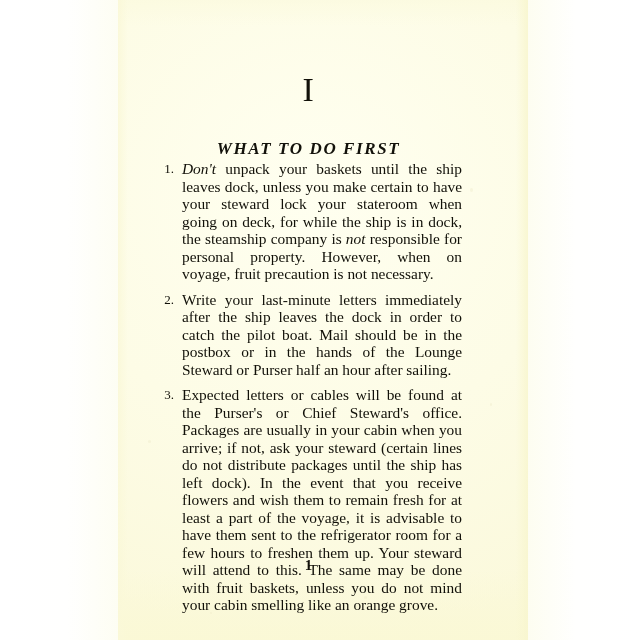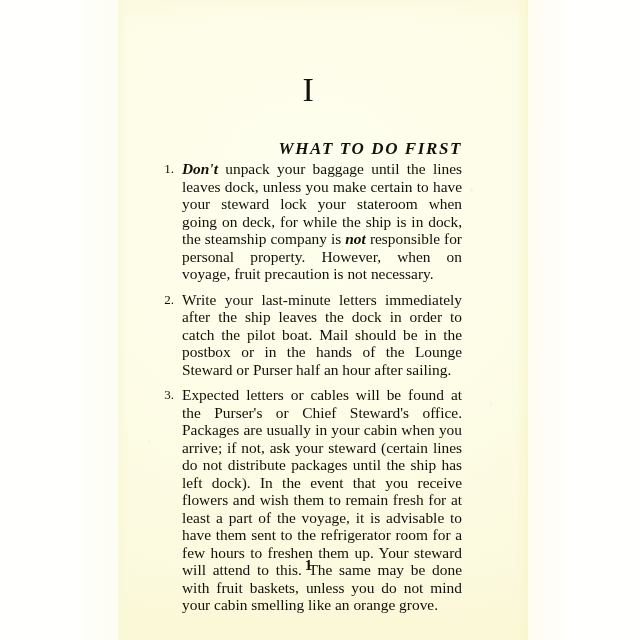--- a/index.html
+++ b/index.html
@@ -101,21 +101,21 @@
     font-size: 34px;
     line-height: 40px;
     color: #16150e;
     letter-spacing: 0.5px;
   }
 
   .chapter-title {
     position: absolute;
     left: 0; top: 128px;
     width: 307px;
-    text-align: right;
+    text-align: center;
     font-style: italic;
     font-weight: 700;
     font-size: 17px;
     line-height: 20px;
     letter-spacing: 1.6px;
     color: #17160f;
   }
 
   .instruction-list {
     position: absolute;
@@ -145,21 +145,21 @@
     left: 0;
     top: 0;
     width: 19px;
     text-align: right;
     font-size: 13px;
     line-height: 17.5px;
     color: #15140d;
   }
 
   .item-body { display: block; }
-  .item-body i { font-style: italic; font-weight: bold; }
+  .item-body i { font-style: italic; }
 
   .page-number {
     position: absolute;
     left: 0;
     top: 556px;
     width: 307px;
     text-align: center;
     font-size: 15px;
     font-weight: 700;
     line-height: 18px;
@@ -192,21 +192,21 @@
 
     <div class="text-column">
 
       <div class="chapter-number">I</div>
 
       <h1 class="chapter-title">WHAT TO DO FIRST</h1>
 
       <ol class="instruction-list">
           <li class="instruction-item">
             <span class="item-number">1.</span>
-            <span class="item-body"><i>Don't</i><span> unpack your baggage until the lines leaves dock, unless you make certain to have your steward lock your stateroom when going on deck, for while the ship is in dock, the steamship company is </span><i>not</i><span> responsible for personal property.  However, when on voyage, fruit precaution is not necessary.</span></span>
+            <span class="item-body"><i>Don't</i><span> unpack your baskets until the ship leaves dock, unless you make certain to have your steward lock your stateroom when going on deck, for while the ship is in dock, the steamship company is </span><i>not</i><span> responsible for personal property.  However, when on voyage, fruit precaution is not necessary.</span></span>
           </li>
           <li class="instruction-item">
             <span class="item-number">2.</span>
             <span class="item-body"><span>Write your last-minute letters immediately after the ship leaves the dock in order to catch the pilot boat.  Mail should be in the postbox or in the hands of the Lounge Steward or Purser half an hour after sailing.</span></span>
           </li>
           <li class="instruction-item">
             <span class="item-number">3.</span>
             <span class="item-body"><span>Expected letters or cables will be found at the Purser's or Chief Steward's office.  Packages are usually in your cabin when you arrive; if not, ask your steward (certain lines do not distribute packages until the ship has left dock).  In the event that you receive flowers and wish them to remain fresh for at least a part of the voyage, it is advisable to have them sent to the refrigerator room for a few hours to freshen them up.  Your steward will attend to this.  The same may be done with fruit baskets, unless you do not mind your cabin smelling like an orange grove.</span></span>
           </li>
         </ol>

